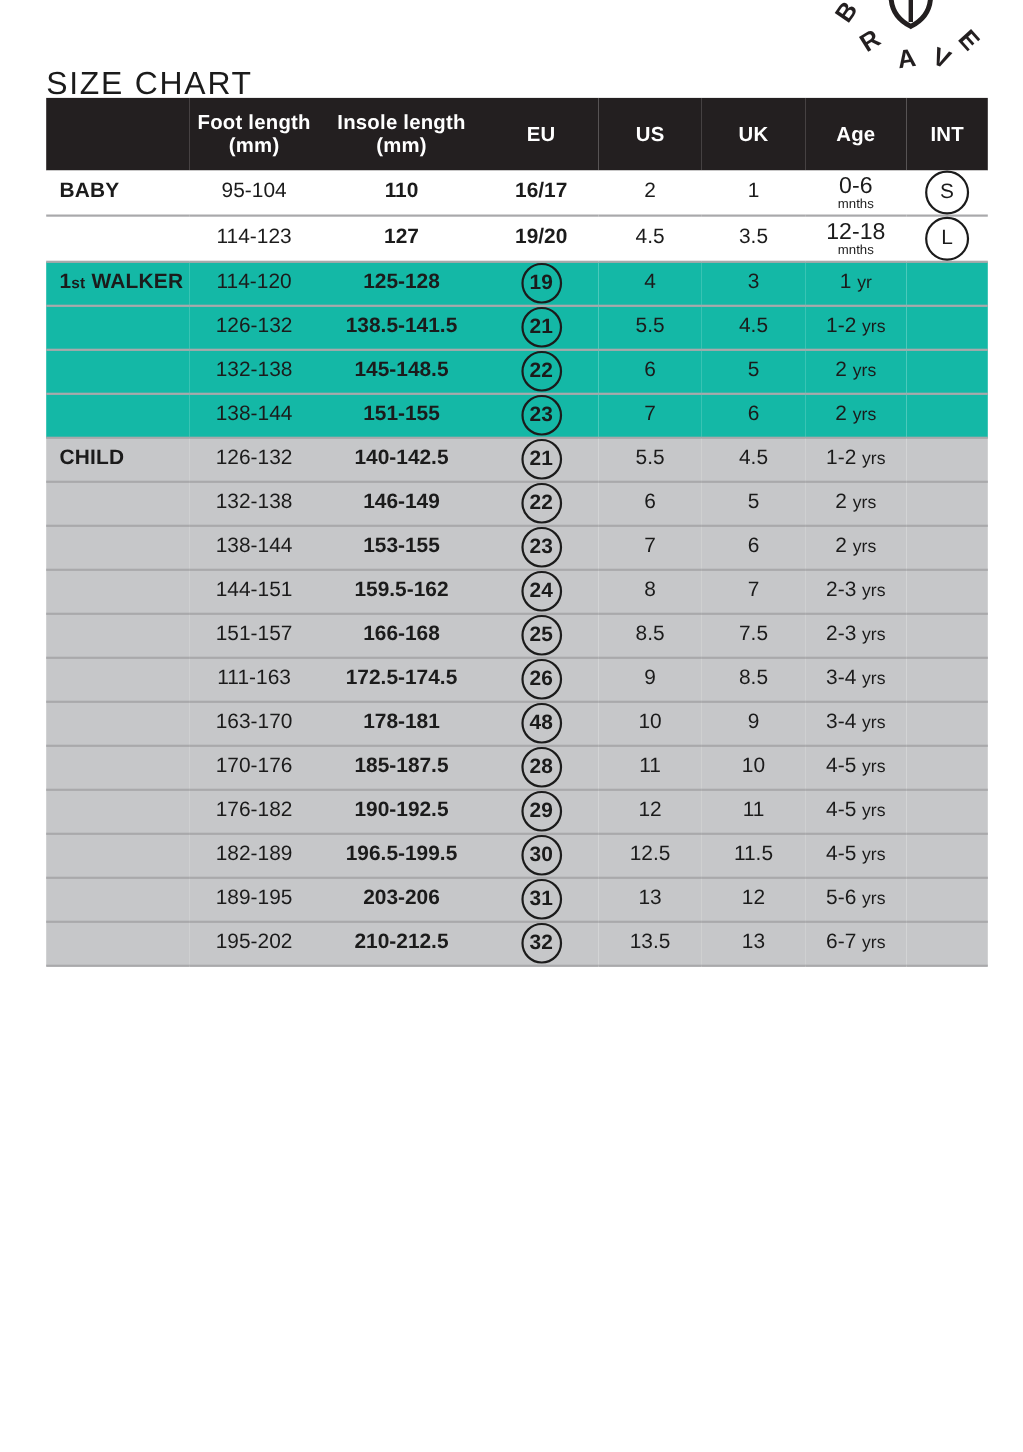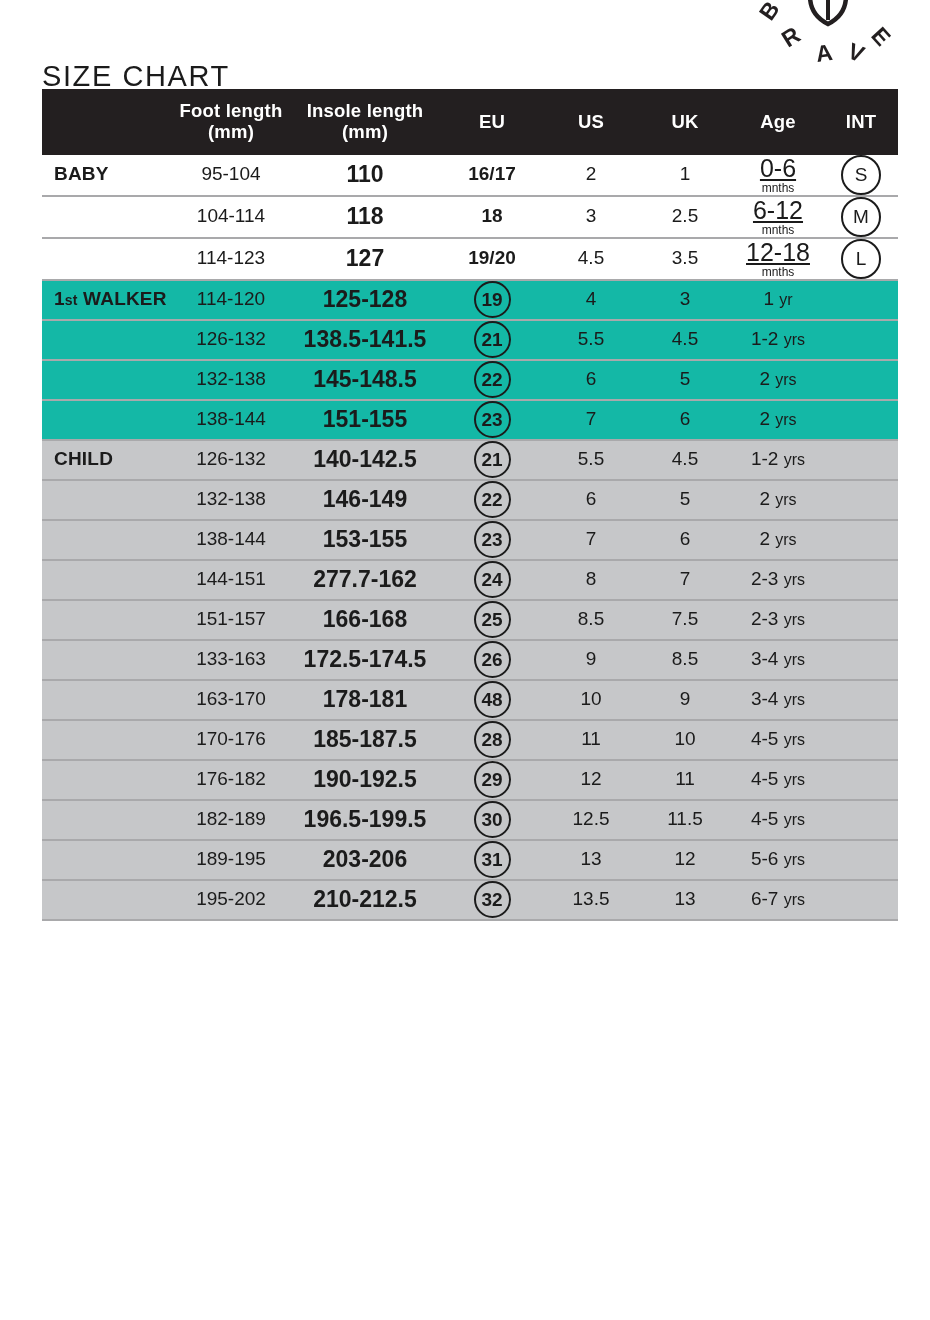--- a/index.html
+++ b/index.html
@@ -87,21 +87,21 @@
     font-size: 19px;
     font-weight: 700;
     text-align: left;
     padding-left: 12px;
     letter-spacing: 0.2px;
     white-space: nowrap;
   }
   td.cat .ord { font-size: 14px; }
 
   td.foot   { font-weight: 400; font-size: 19px; }
-  td.insole { font-weight: 700; font-size: 23px; }
+  td.insole { font-weight: 700; font-size: 19px; }
   td.eu     { font-weight: 700; font-size: 19px; }
   td.us, td.uk { font-weight: 400; font-size: 19px; }
 
   
   .eu-circle {
     display: inline-flex;
     align-items: center;
     justify-content: center;
     width: 37px;
     height: 37px;
@@ -124,21 +124,21 @@
     border: 2.4px solid #1b1b1b;
     border-radius: 50%;
     font-weight: 400;
     font-size: 19px;
     line-height: 1;
     box-sizing: border-box;
   }
 
   
   .age-stack { display: block; }
-  .age-stack .big { display: block; font-size: 25px; font-weight: 400; text-decoration: underline; }
+  .age-stack .big { display: block; font-size: 21px; font-weight: 400; }
   .age-stack .unit { display: block; font-size: 12px; font-weight: 400; margin-top: -1px; }
   .age-inline .big { font-size: 19px; font-weight: 400; }
   .age-inline .unit { font-size: 16px; font-weight: 400; }
 </style>
 </head>
 <body>
 
 <div class="logo">
   <svg viewBox="0 0 160 110" width="160" height="110" aria-hidden="true">
 
@@ -201,35 +201,20 @@
         <td>
           <span class="age-stack">
             <span class="big">0-6</span>
             <span class="unit">mnths</span>
           </span>
         </td>
         <td><span class="int-circle">S</span></td>
       </tr>
       <tr class="sec-baby">
         <td class="cat"></td>
-        <td class="foot">104-114</td>
-        <td class="insole">118</td>
-        <td class="eu">18</td>
-        <td class="us">3</td>
-        <td class="uk">2.5</td>
-        <td>
-          <span class="age-stack">
-            <span class="big">6-12</span>
-            <span class="unit">mnths</span>
-          </span>
-        </td>
-        <td><span class="int-circle">M</span></td>
-      </tr>
-      <tr class="sec-baby">
-        <td class="cat"></td>
         <td class="foot">114-123</td>
         <td class="insole">127</td>
         <td class="eu">19/20</td>
         <td class="us">4.5</td>
         <td class="uk">3.5</td>
         <td>
           <span class="age-stack">
             <span class="big">12-18</span>
             <span class="unit">mnths</span>
           </span>
@@ -302,40 +287,40 @@
         <td class="insole">153-155</td>
         <td class="eu"><span class="eu-circle">23</span></td>
         <td class="us">7</td>
         <td class="uk">6</td>
         <td><span class="age-inline"><span class="big">2</span> <span class="unit">yrs</span></span></td>
         <td></td>
       </tr>
       <tr class="sec-child">
         <td class="cat"></td>
         <td class="foot">144-151</td>
-        <td class="insole">277.7-162</td>
+        <td class="insole">159.5-162</td>
         <td class="eu"><span class="eu-circle">24</span></td>
         <td class="us">8</td>
         <td class="uk">7</td>
         <td><span class="age-inline"><span class="big">2-3</span> <span class="unit">yrs</span></span></td>
         <td></td>
       </tr>
       <tr class="sec-child">
         <td class="cat"></td>
         <td class="foot">151-157</td>
         <td class="insole">166-168</td>
         <td class="eu"><span class="eu-circle">25</span></td>
         <td class="us">8.5</td>
         <td class="uk">7.5</td>
         <td><span class="age-inline"><span class="big">2-3</span> <span class="unit">yrs</span></span></td>
         <td></td>
       </tr>
       <tr class="sec-child">
         <td class="cat"></td>
-        <td class="foot">133-163</td>
+        <td class="foot">111-163</td>
         <td class="insole">172.5-174.5</td>
         <td class="eu"><span class="eu-circle">26</span></td>
         <td class="us">9</td>
         <td class="uk">8.5</td>
         <td><span class="age-inline"><span class="big">3-4</span> <span class="unit">yrs</span></span></td>
         <td></td>
       </tr>
       <tr class="sec-child">
         <td class="cat"></td>
         <td class="foot">163-170</td>

